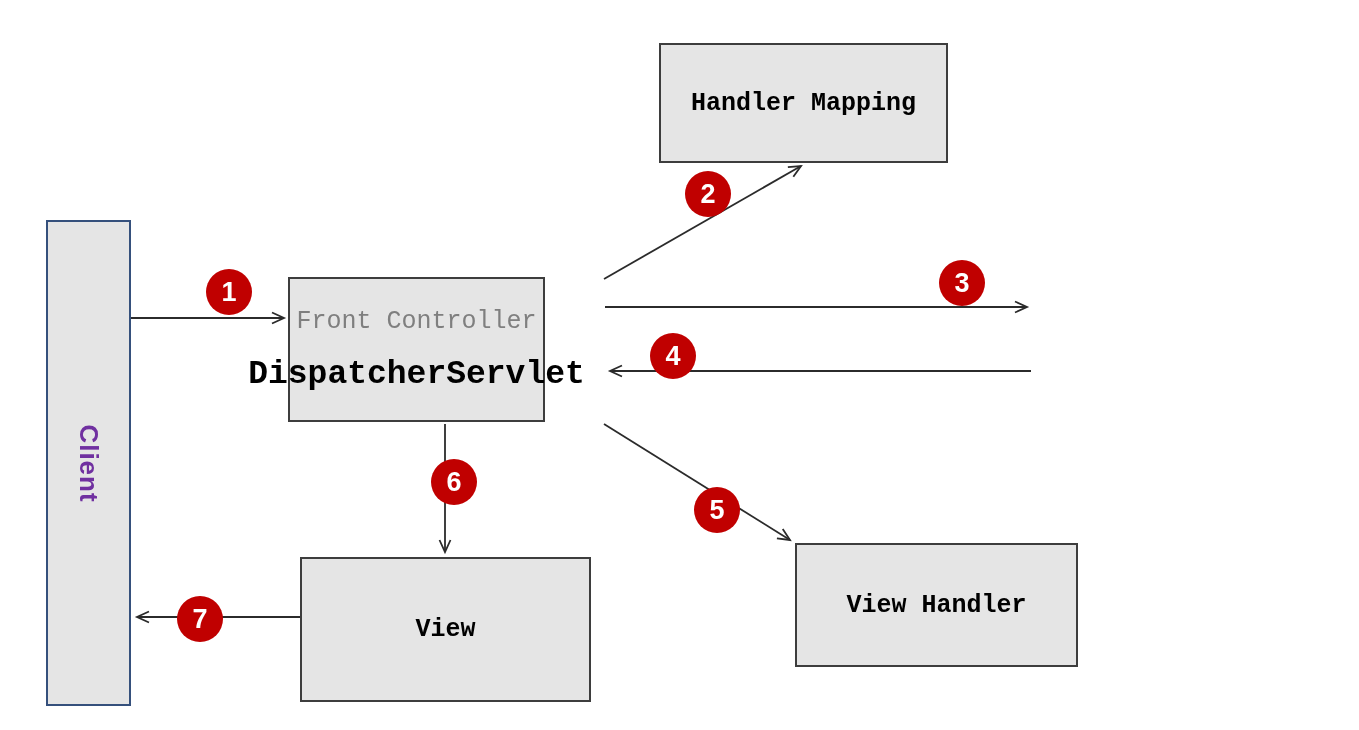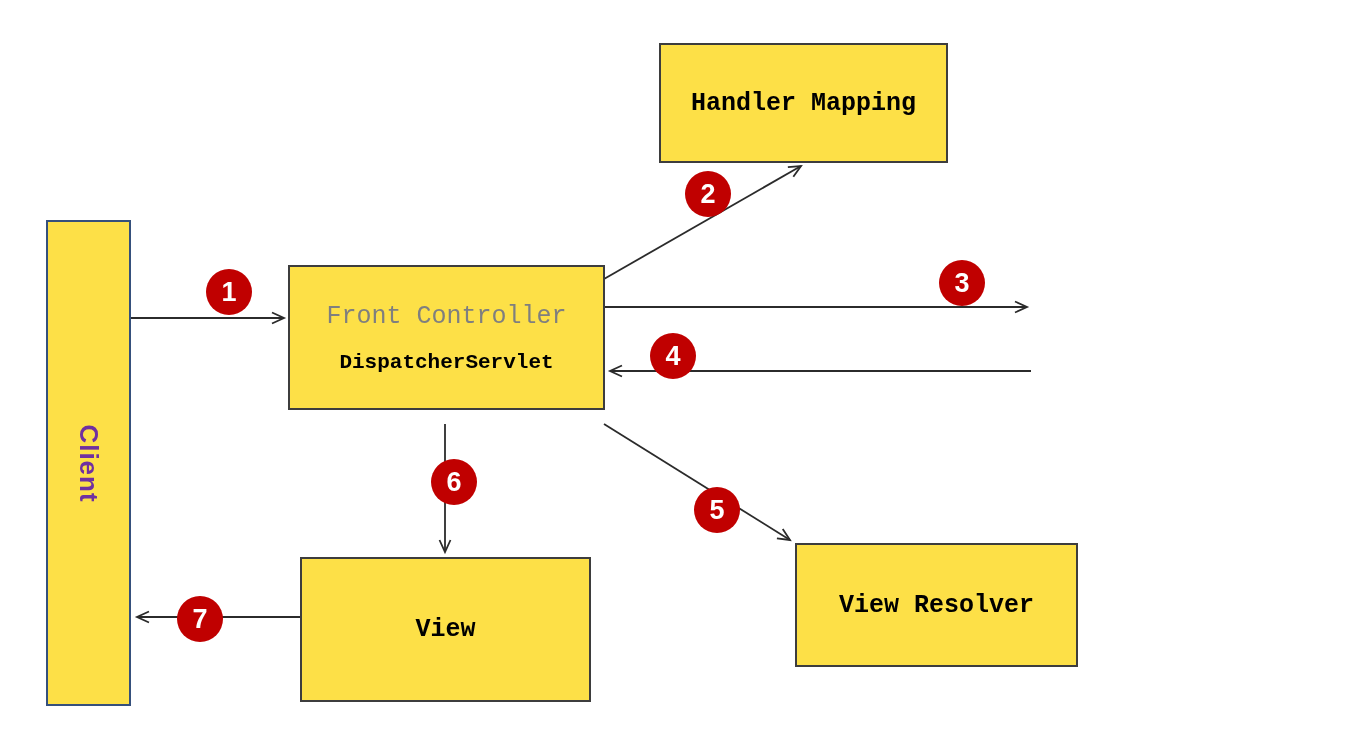--- a/index.html
+++ b/index.html
@@ -6,21 +6,21 @@
   .canvas{
     position:relative;
     width:1359px;height:730px;
     background:#ffffff;
     font-family:"Liberation Sans", sans-serif;
     overflow:hidden;
   }
   .arrows{position:absolute;left:0;top:0;z-index:1;}
   .box{
     position:absolute;
-    background:#fde047;
+    background:#e5e5e5;
     border:2px solid #3d3d3d;
     box-sizing:border-box;
     display:flex;align-items:center;justify-content:center;
     z-index:2;
   }
   .box-label{
     font-family:"Liberation Mono", monospace;
     font-size:25px;font-weight:bold;color:#000000;
     white-space:nowrap;
   }
@@ -37,21 +37,21 @@
   .dispatcher{
     flex-direction:column;justify-content:center;gap:20px;
   }
   .fc-title{
     font-family:"Liberation Mono", monospace;
     font-size:25px;font-weight:normal;color:#7f7f7f;
     white-space:nowrap;
   }
   .fc-subtitle{
     font-family:"Liberation Mono", monospace;
-    font-size:21px;font-weight:bold;color:#000000;
+    font-size:33px;font-weight:bold;color:#000000;
     white-space:nowrap;
   }
   .badge{
     position:absolute;
     width:46px;height:46px;border-radius:50%;
     background:#C00000;
     color:#ffffff;
     font-family:"Liberation Sans", sans-serif;
     font-size:27px;font-weight:bold;
     display:flex;align-items:center;justify-content:center;
@@ -75,33 +75,33 @@
     <line x1="1031" y1="371" x2="610" y2="371" stroke="#2b2b2b" stroke-width="1.8" marker-end="url(#ah)"></line>
     <line x1="604" y1="424" x2="790" y2="540" stroke="#2b2b2b" stroke-width="1.8" marker-end="url(#ah)"></line>
     <line x1="445" y1="424" x2="445" y2="552" stroke="#2b2b2b" stroke-width="1.8" marker-end="url(#ah)"></line>
     <line x1="300" y1="617" x2="137" y2="617" stroke="#2b2b2b" stroke-width="1.8" marker-end="url(#ah)"></line>
   </svg>
 
   <div class="box client" style="left:46px;top:220px;width:85px;height:486px">
     <span class="client-label">Client</span>
   </div>
 
-  <div class="box dispatcher" style="left:288px;top:265px;width:317px;height:145px">
+  <div class="box dispatcher" style="left:288px;top:277px;width:257px;height:145px">
     <span class="fc-title">Front Controller</span>
     <span class="fc-subtitle">DispatcherServlet</span>
   </div>
 
   <div class="box" style="left:659px;top:43px;width:289px;height:120px">
     <span class="box-label">Handler Mapping</span>
   </div>
 
 
 
   <div class="box" style="left:795px;top:543px;width:283px;height:124px">
-    <span class="box-label">View Resolver</span>
+    <span class="box-label">View Handler</span>
   </div>
 
   <div class="box" style="left:300px;top:557px;width:291px;height:145px">
     <span class="box-label">View</span>
   </div>
 
   <div class="badge" style="left:206px;top:269px">1</div>
   <div class="badge" style="left:685px;top:171px">2</div>
   <div class="badge" style="left:939px;top:260px">3</div>
   <div class="badge" style="left:650px;top:333px">4</div>

